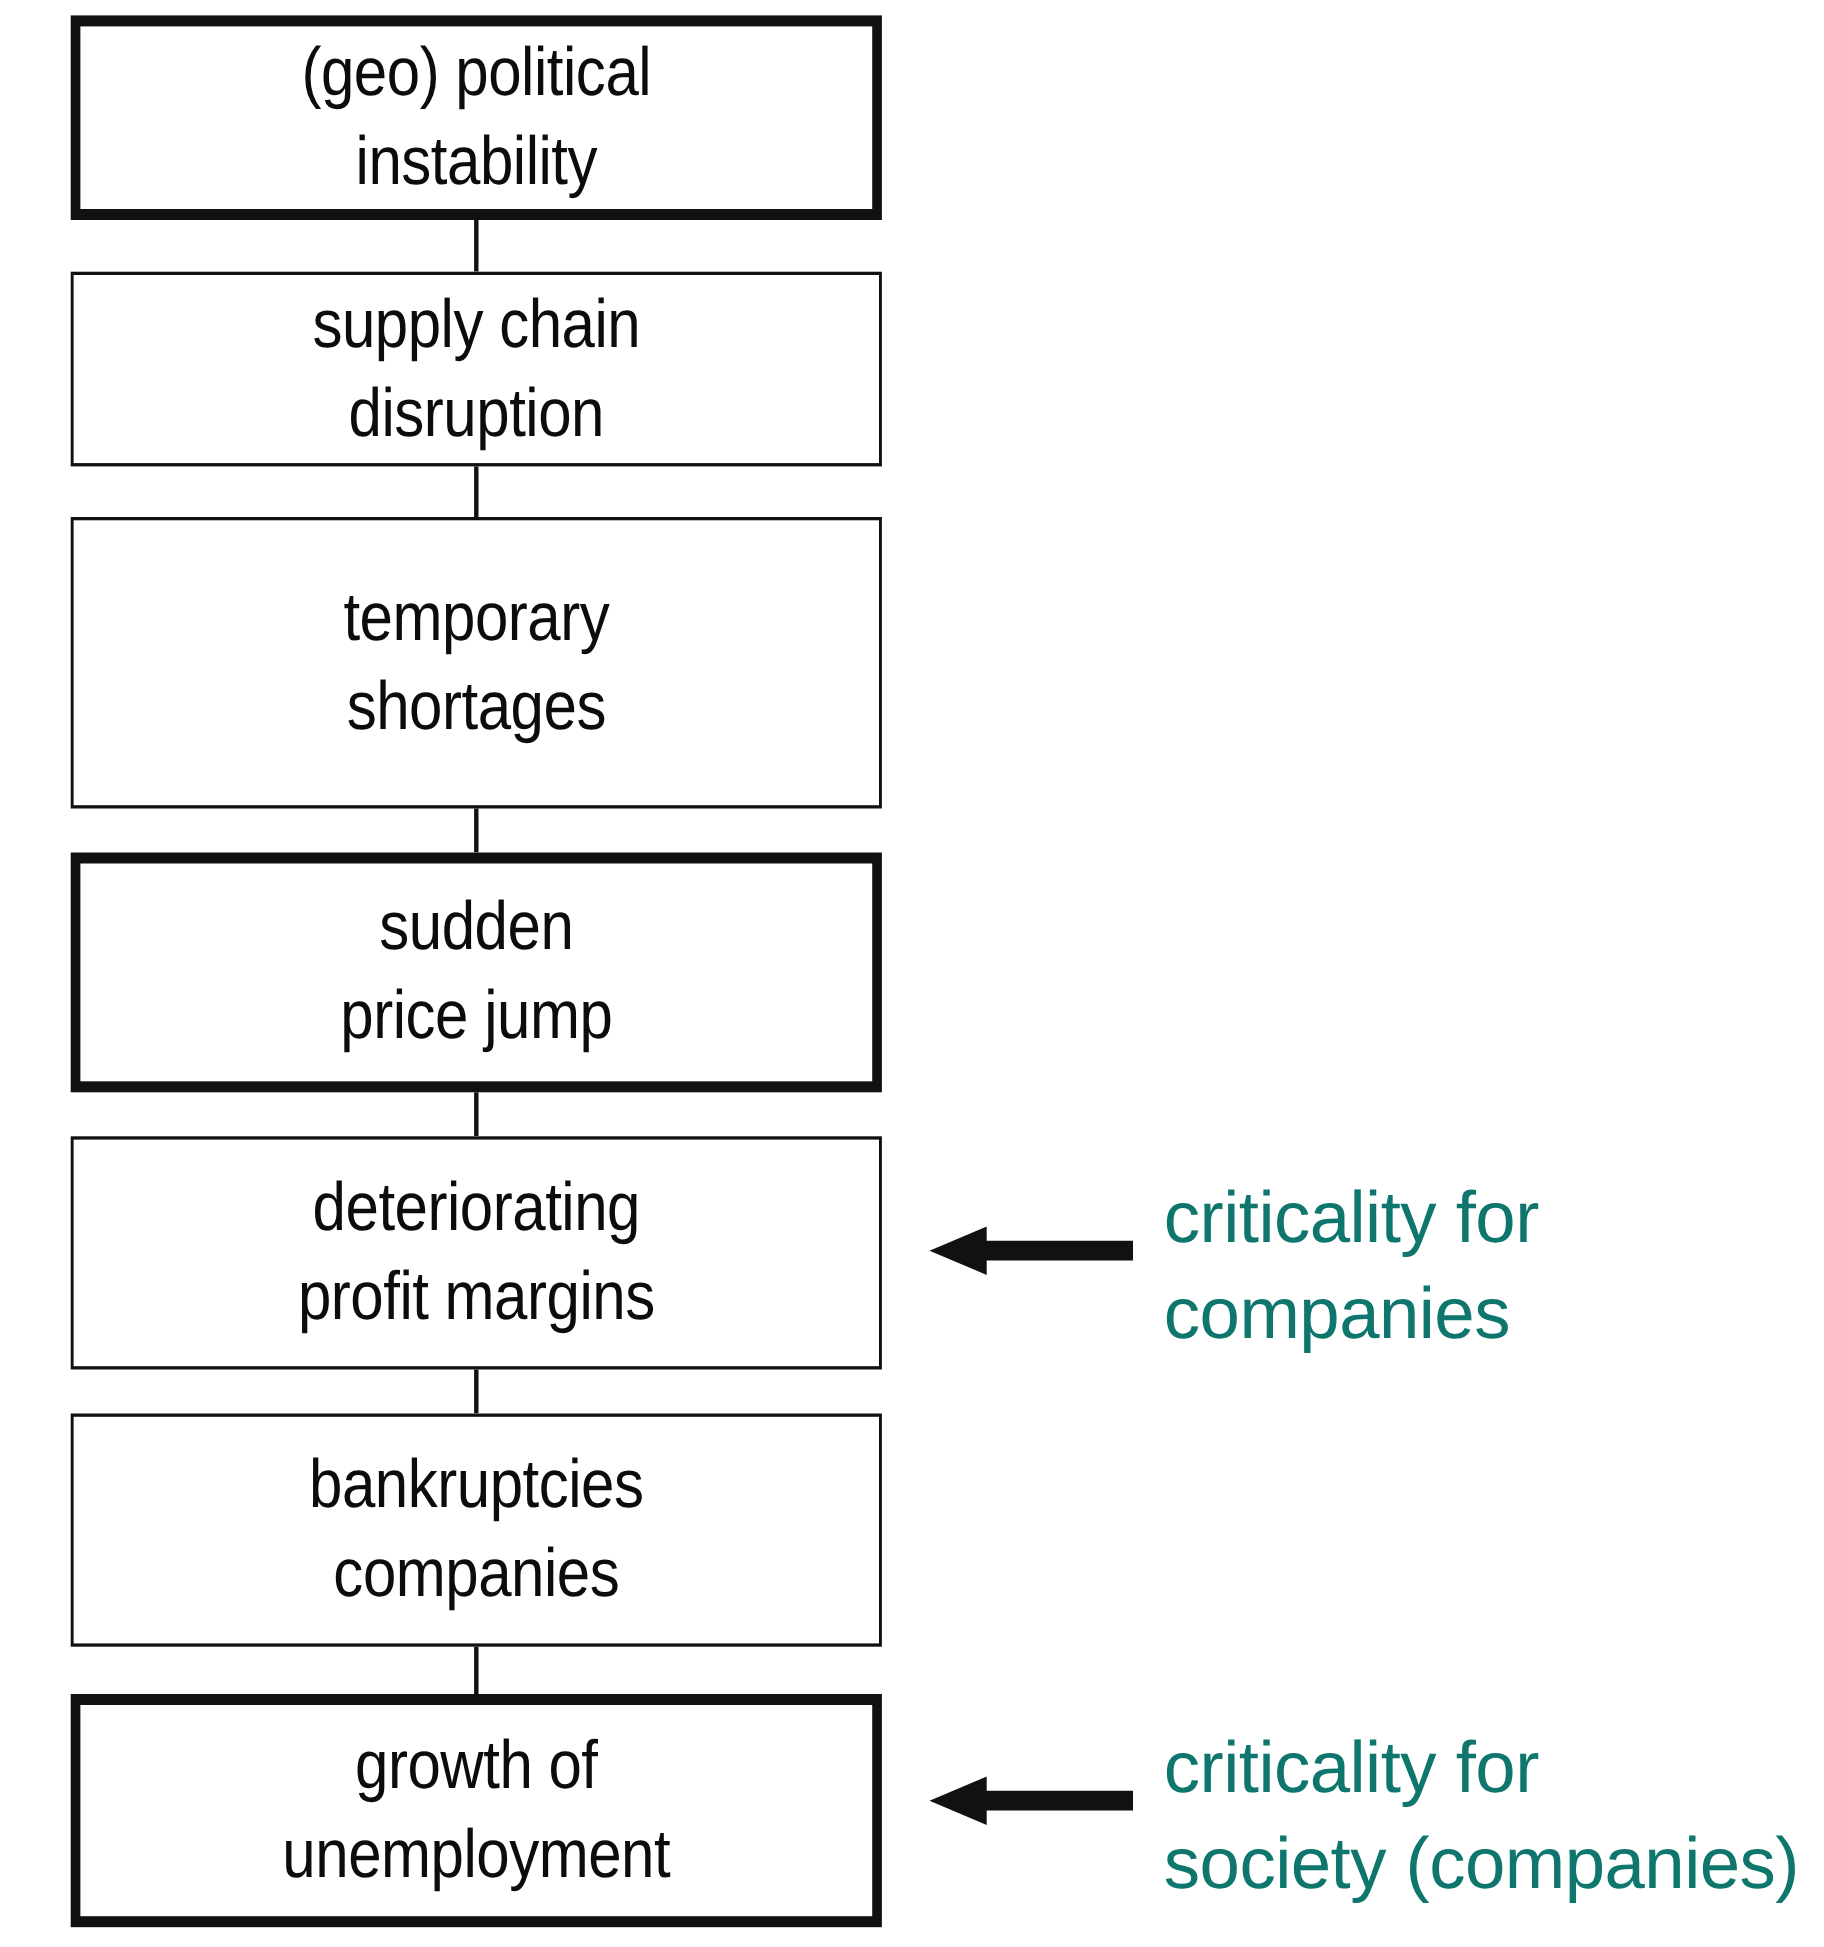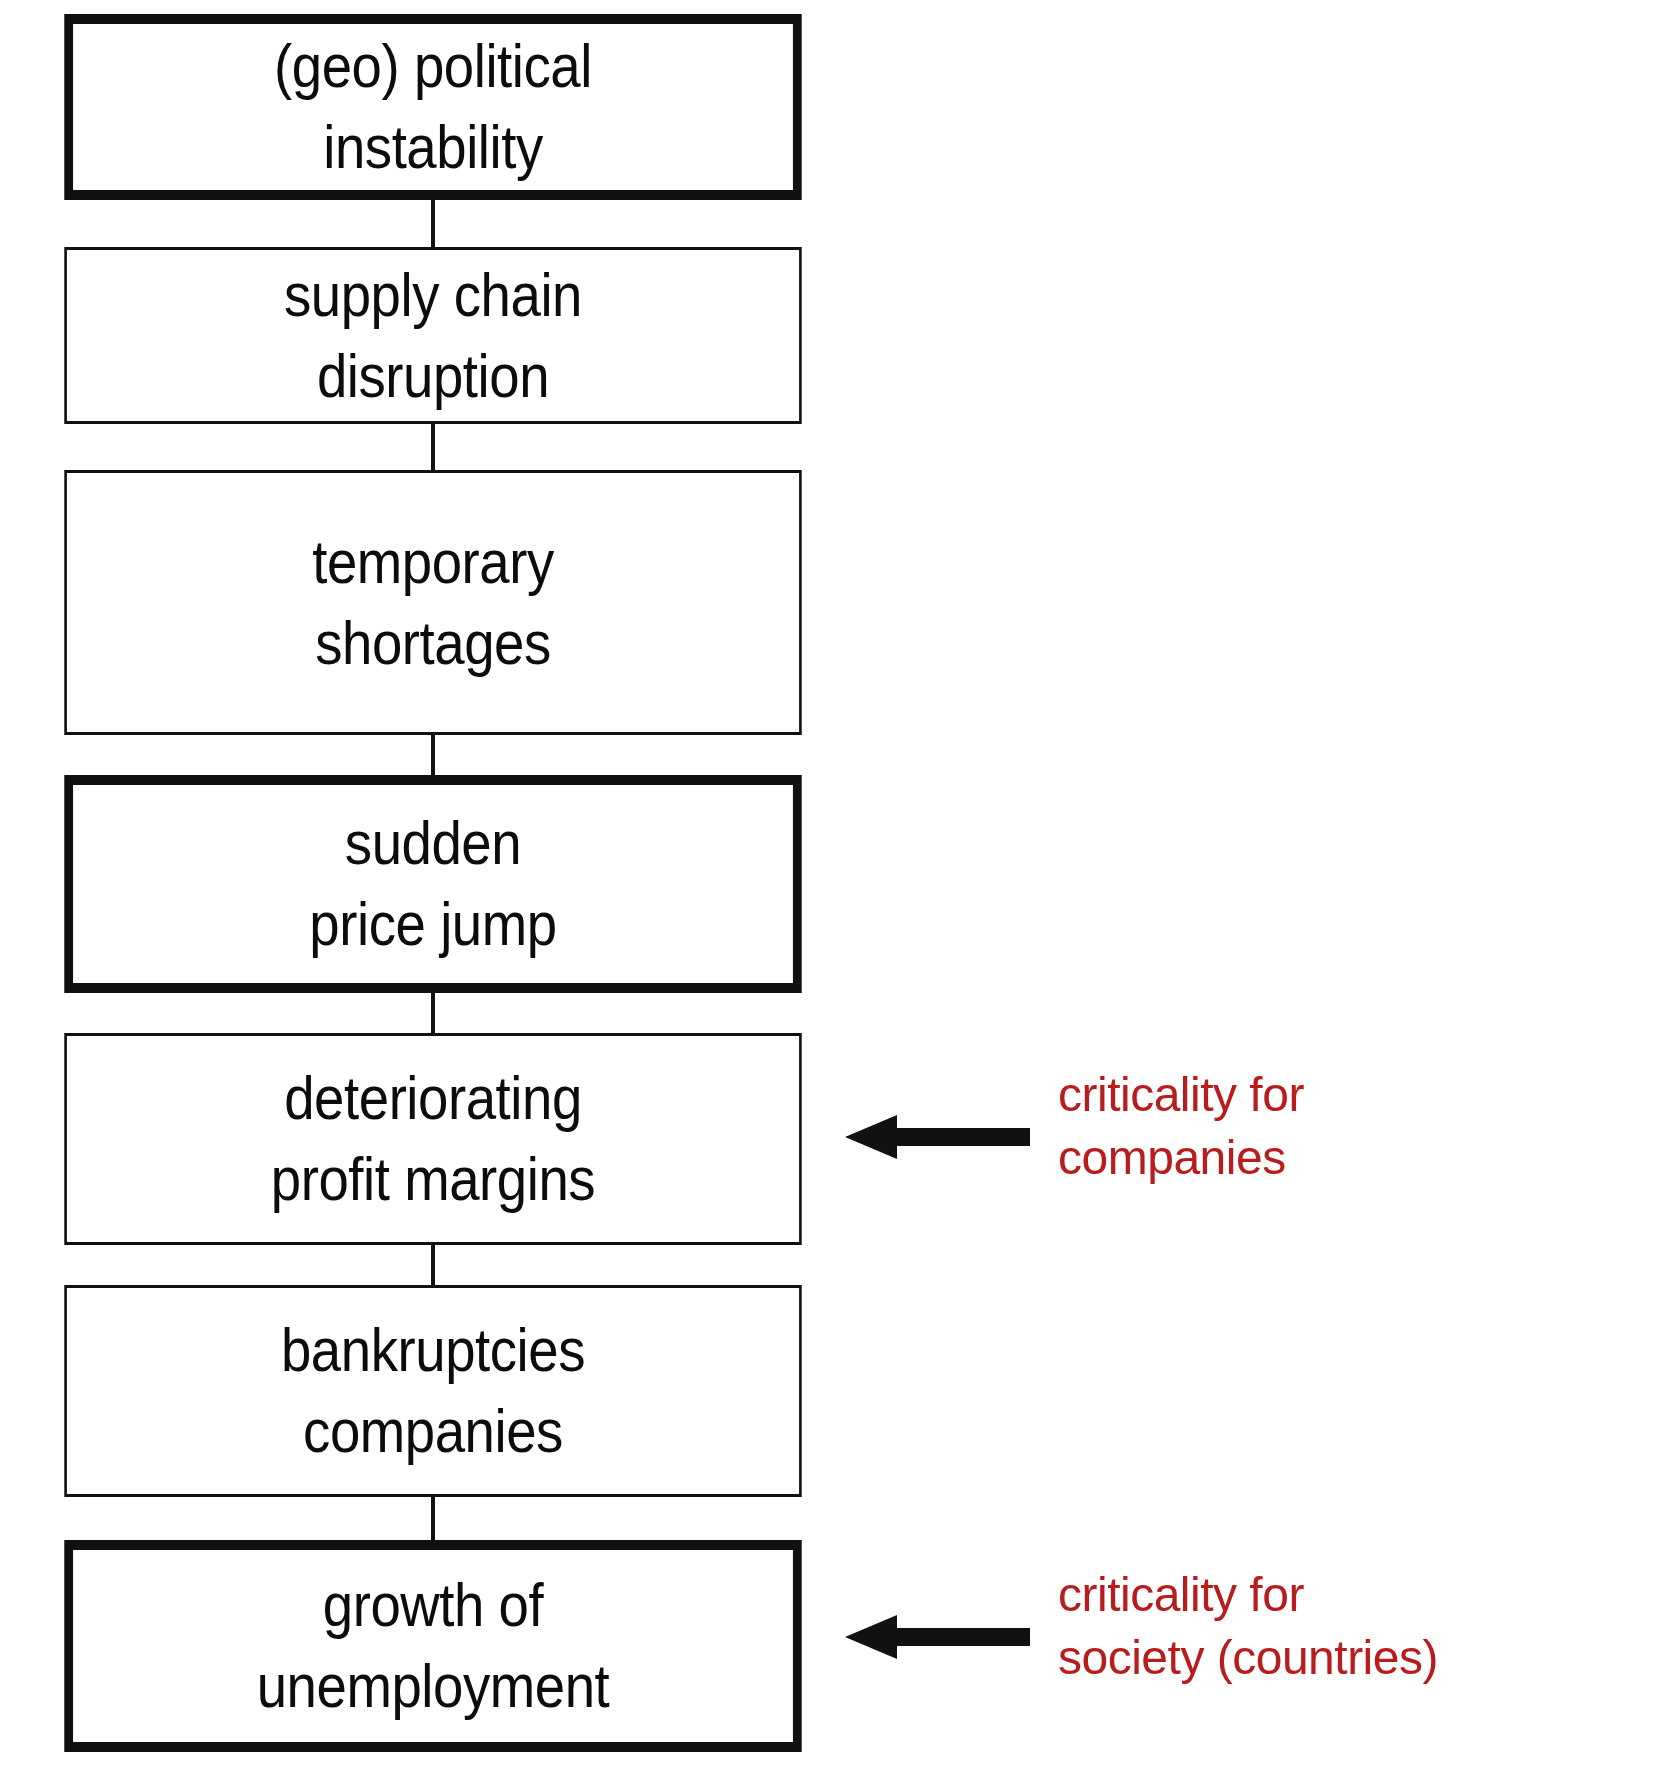--- a/index.html
+++ b/index.html
@@ -59,22 +59,22 @@
   }
   .arrow svg {
     display: block;
     width: 100%;
     height: 100%;
   }
 
   
   .annotation {
     position: absolute;
-    color: #b91c1c;
-    font-size: 48px;
+    color: #0f766e;
+    font-size: 66px;
     line-height: 1.32;
     letter-spacing: -0.5px;
     white-space: nowrap;
     font-stretch: condensed;
   }
   .annotation .line {
     display: block;
   }
 </style>
 </head>
@@ -141,16 +141,16 @@
   </div>
 
   <div class="arrow" style="left:845px; top:1615px; width:185px;">
     <svg viewBox="0 0 185 44" preserveAspectRatio="none">
       <polygon points="0,22 52,0 52,13 185,13 185,31 52,31 52,44" fill="#111111"></polygon>
     </svg>
   </div>
 
   <div class="annotation" style="left:1058px; top:1563px;">
     <span class="line">criticality for</span>
-    <span class="line">society (countries)</span>
+    <span class="line">society (companies)</span>
   </div>
 
 </div>
 
 </body></html>

